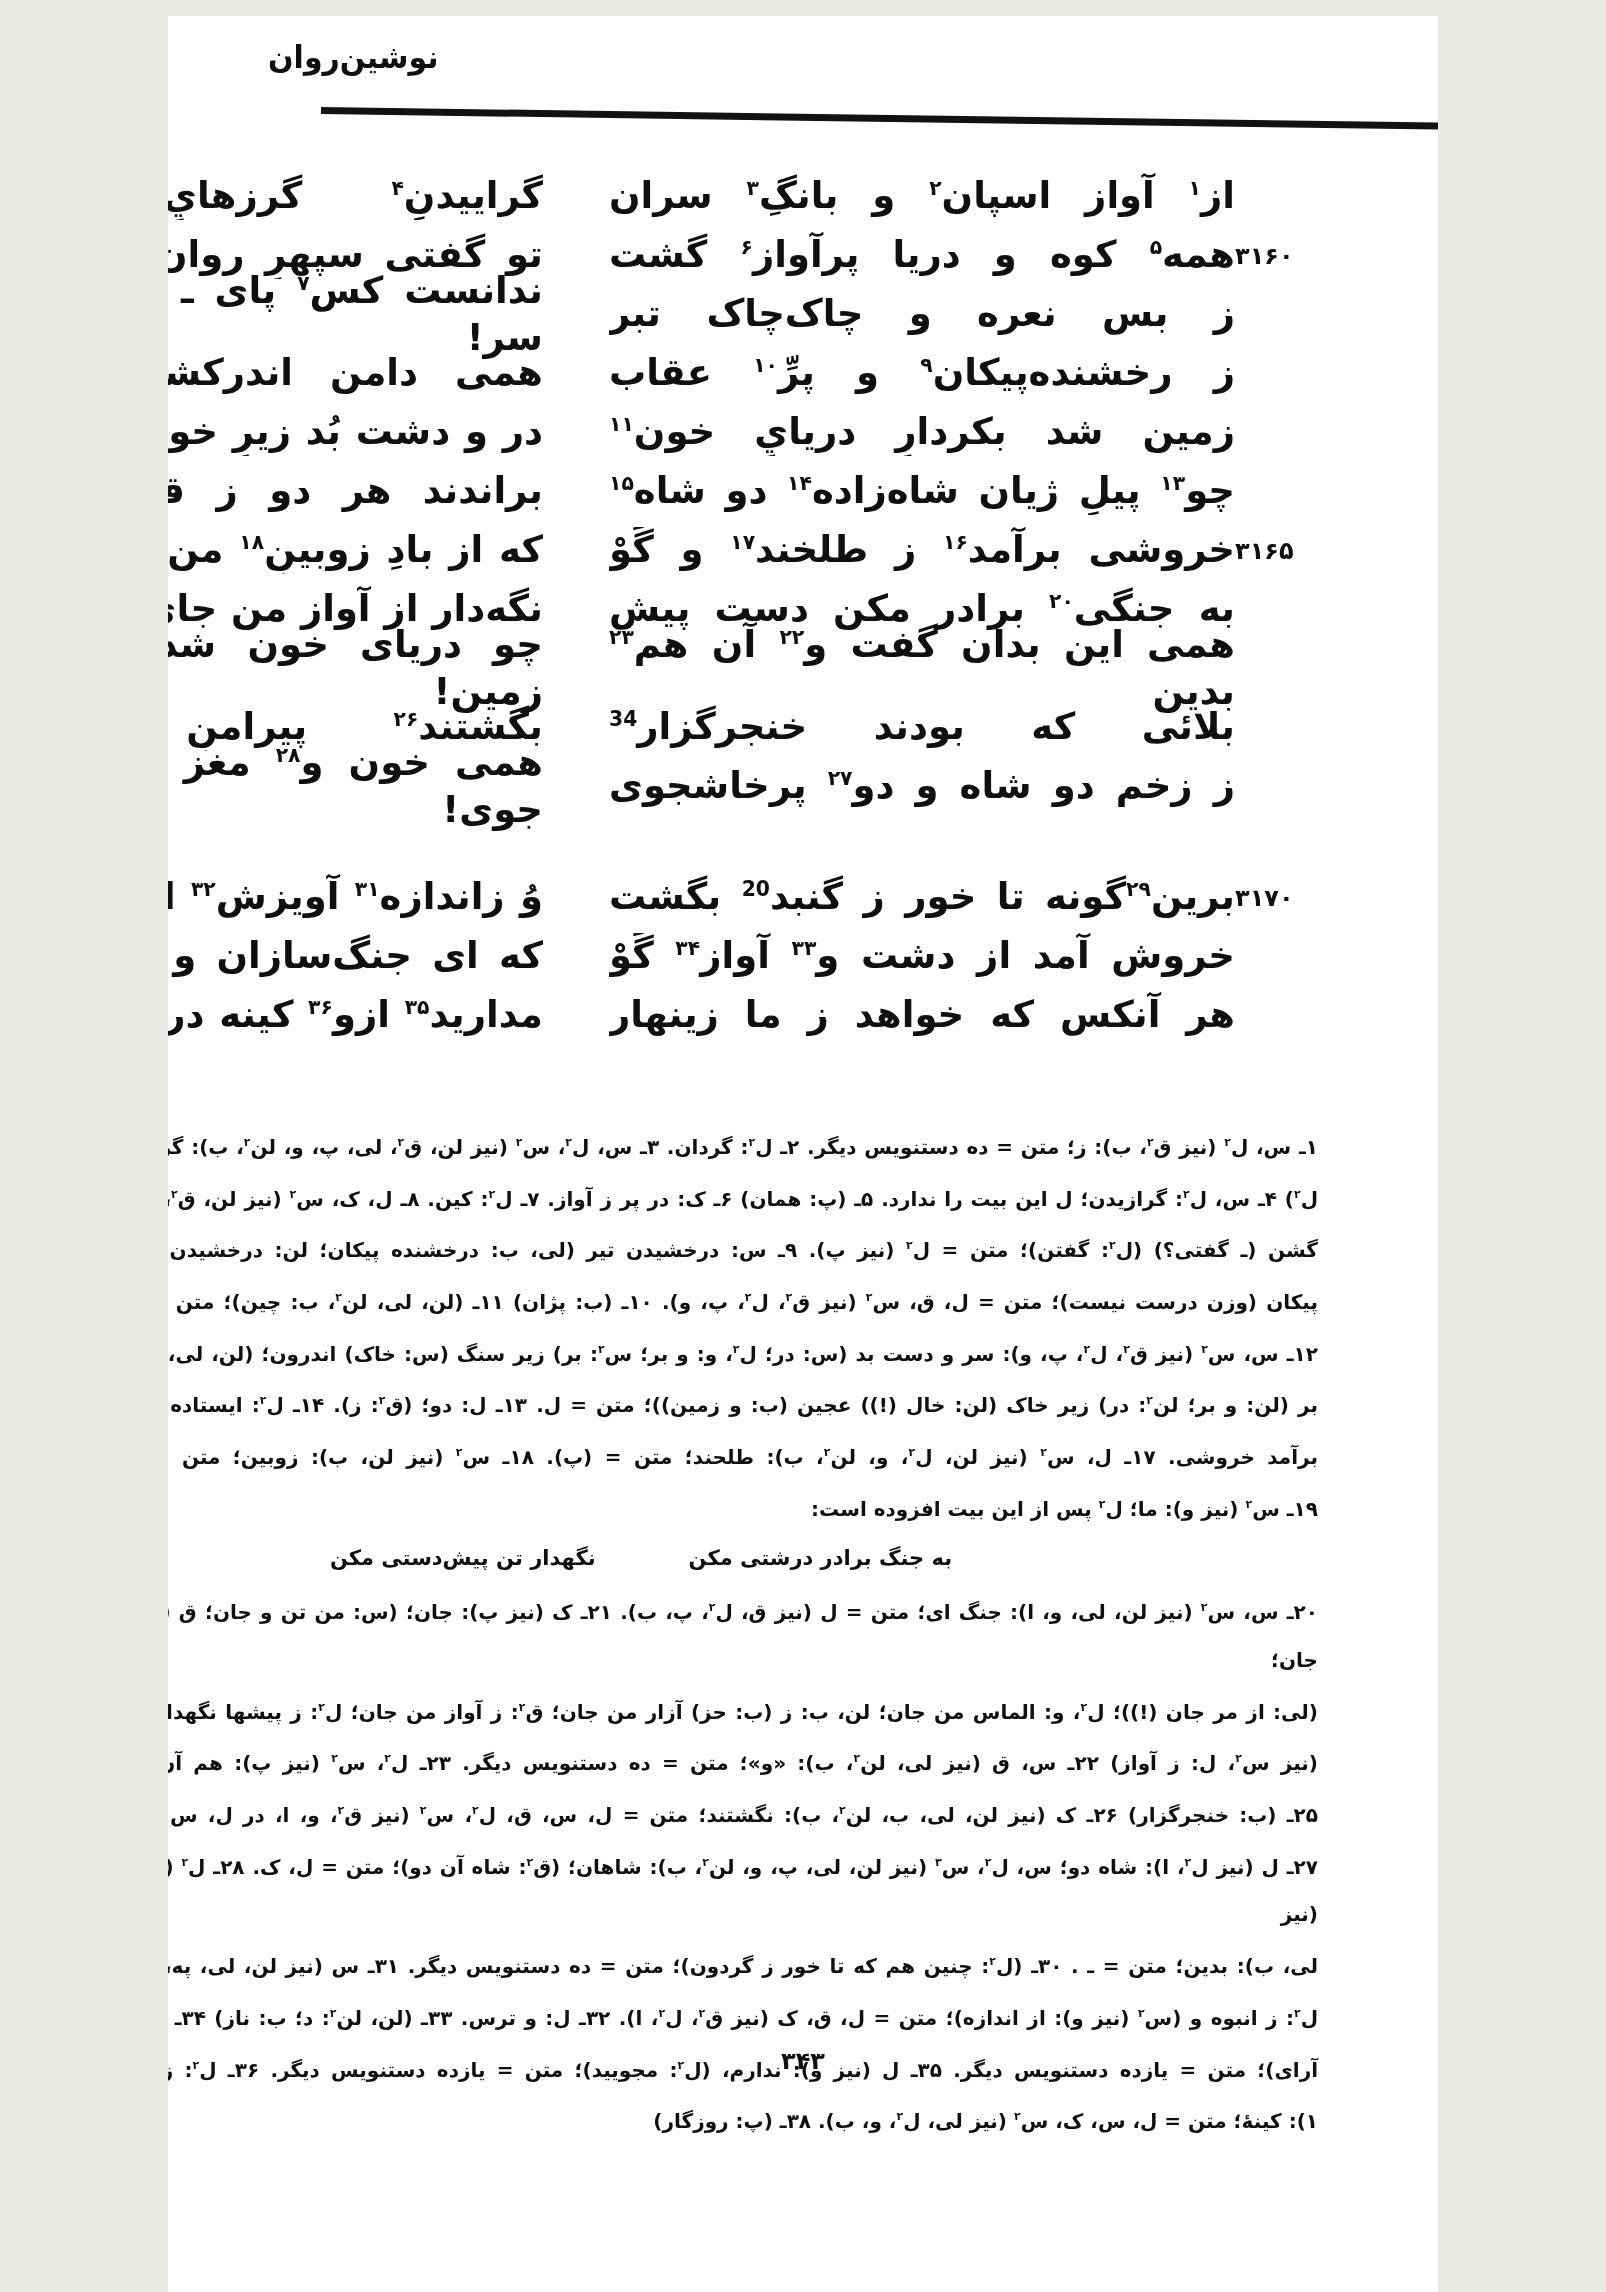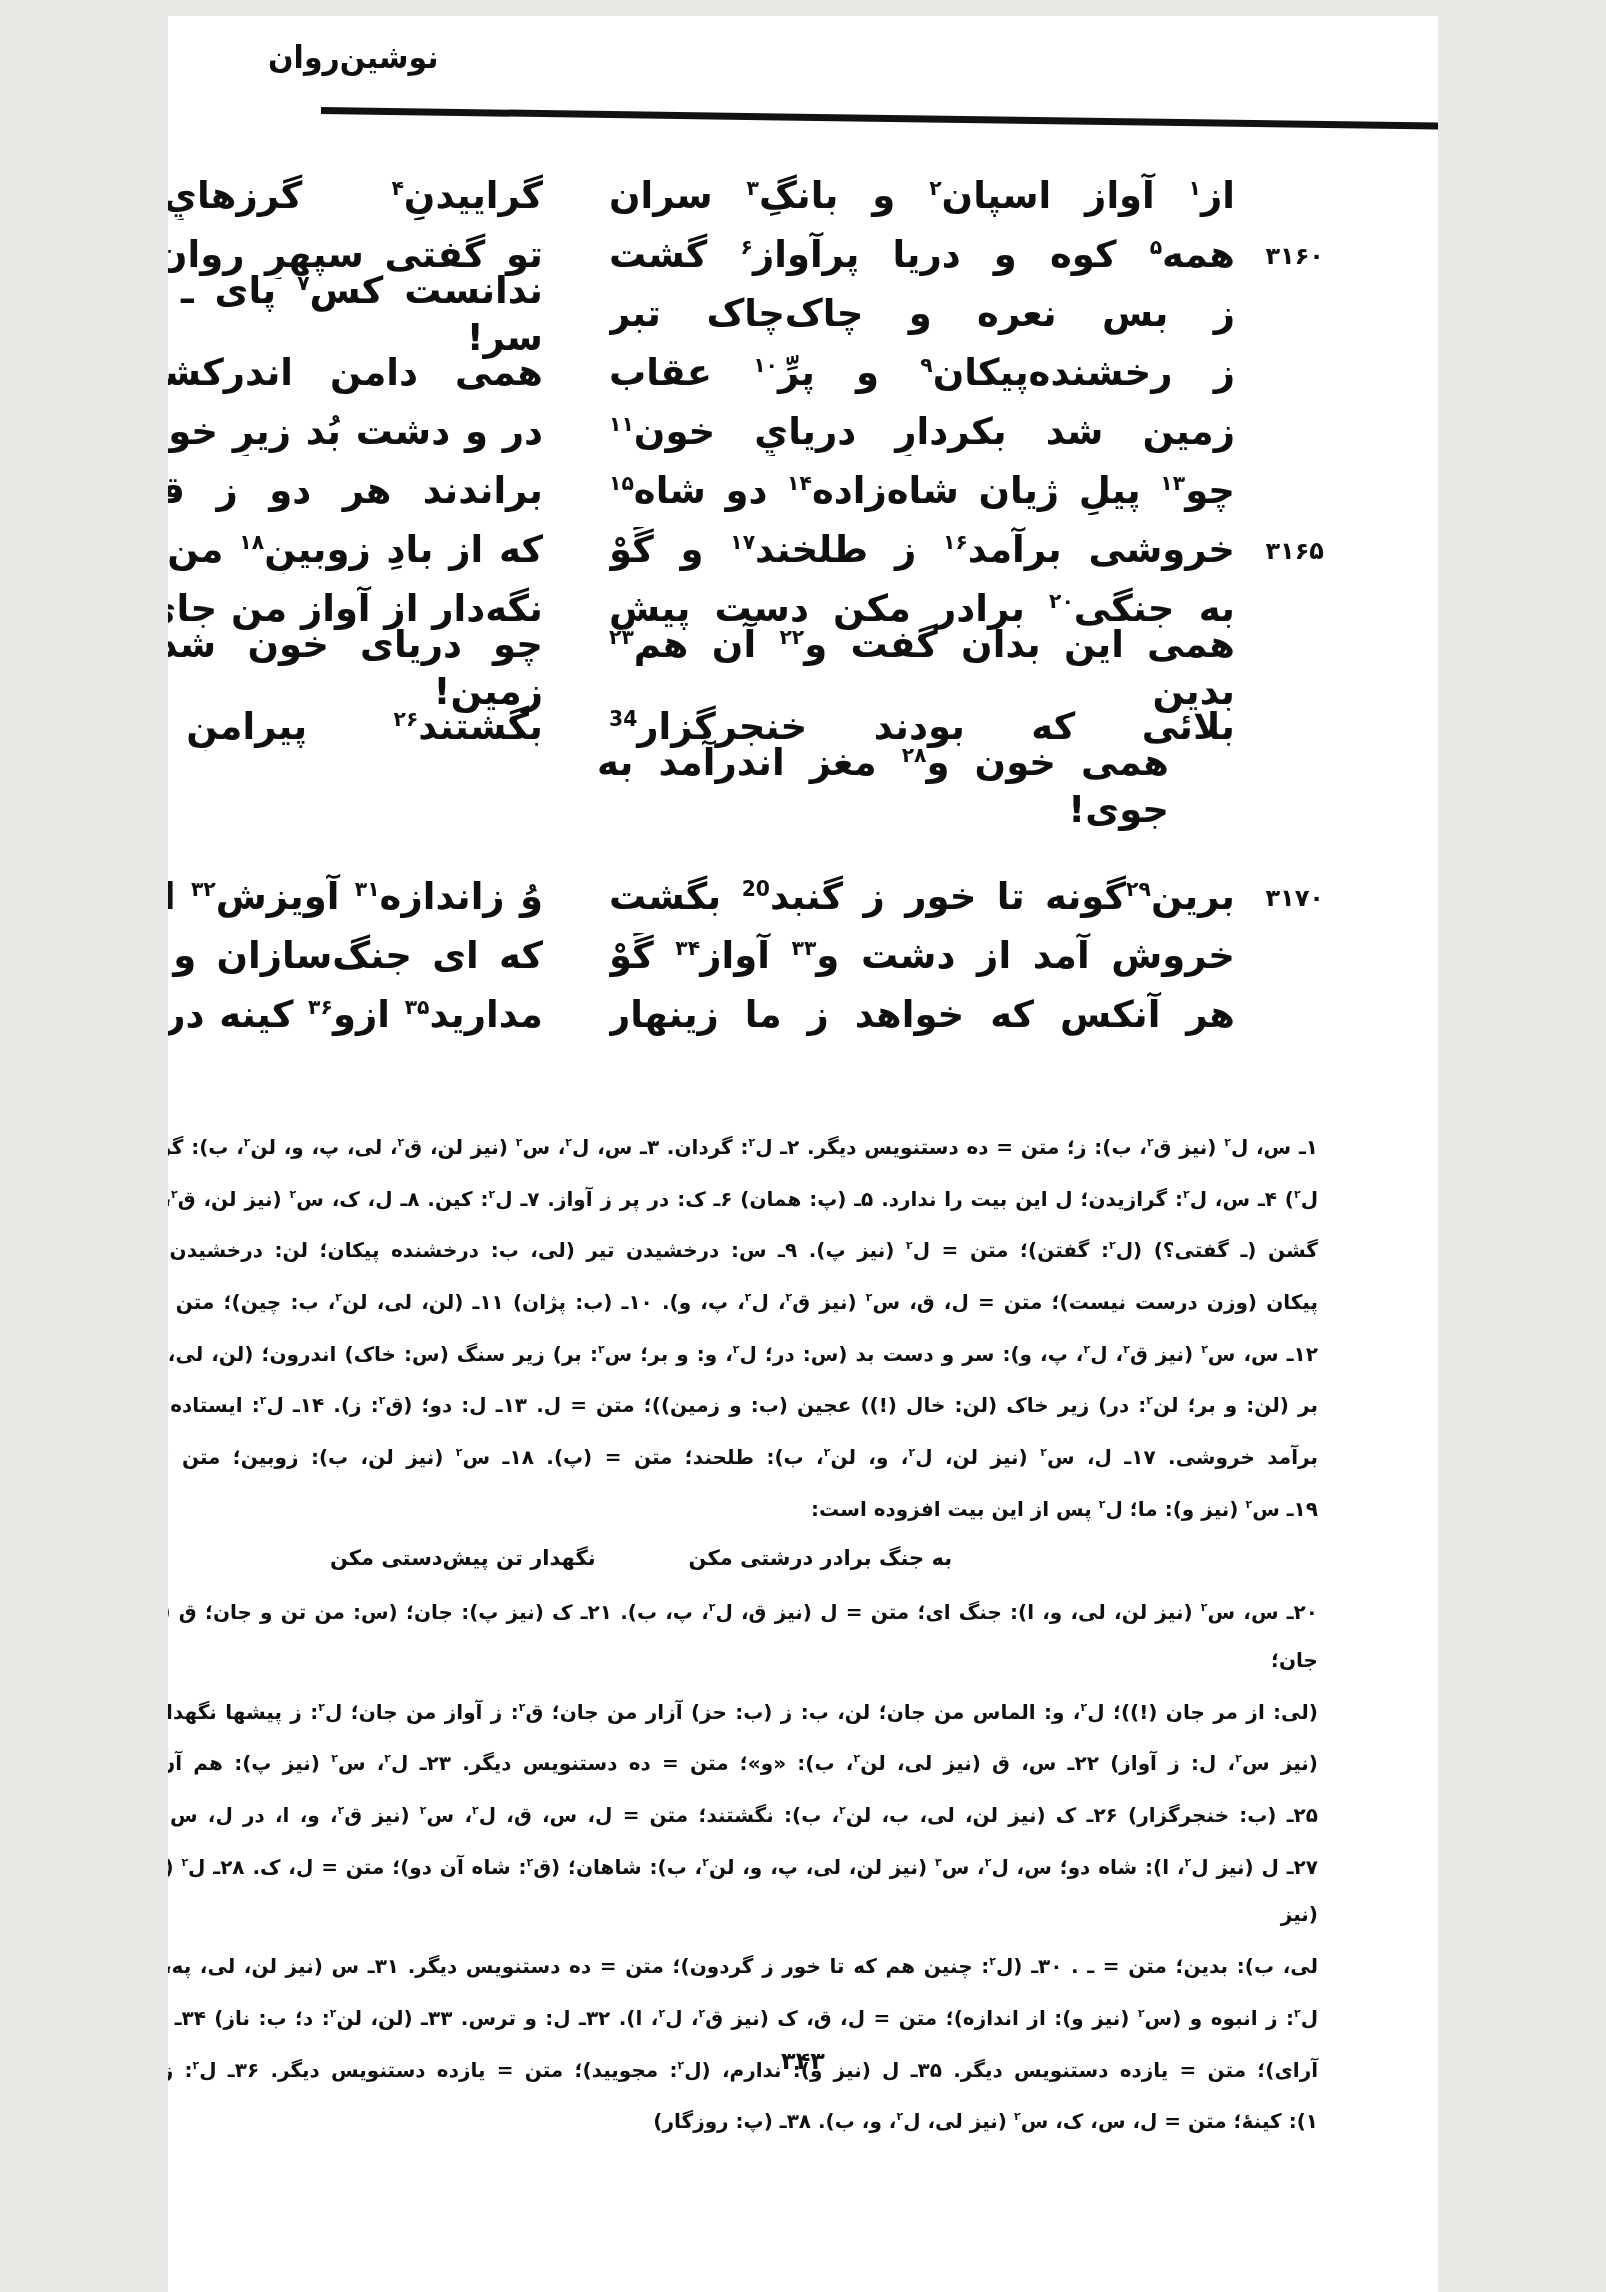--- a/index.html
+++ b/index.html
@@ -30,21 +30,21 @@
   .poem{
     position:absolute;top:151px;right:114px;width:1352px;
   }
   .verse-row{
     display:flex;direction:rtl;align-items:center;
     height:59px;
   }
   .verse-row.gap-before{margin-top:52px;}
   .vnum{
     width:89px;flex:0 0 89px;
-    font-size:24px;font-weight:bold;text-align:right;
+    font-size:24px;font-weight:bold;text-align:left;
   }
   .hemi{
     font-size:37px;font-weight:bold;
     text-align:justify;text-align-last:justify;
     direction:rtl;white-space:normal;overflow:hidden;
     line-height:1.25;
   }
   .hemi-a{width:626px;flex:0 0 626px;}
   .col-gap{width:66px;flex:0 0 66px;}
   .hemi-b{width:572px;flex:0 0 572px;}
@@ -146,20 +146,21 @@
 
     <div class="verse-row">
       <span class="vnum"></span>
       <span class="hemi hemi-a">بلائی که بودند خنجرگزار<sup>34</sup></span>
       <span class="col-gap"></span>
       <span class="hemi hemi-b">بگشتند<sup>۲۶</sup> پیرامنِ کارزار!</span>
     </div>
 
     <div class="verse-row">
       <span class="vnum"></span>
+      <span class="hemi hemi-a">ز زخم دو شاه و دو<sup>۲۷</sup> پرخاشجوی</span>
       <span class="col-gap"></span>
       <span class="hemi hemi-b">همی خون و<sup>۲۸</sup> مغز اندرآمد به جوی!</span>
     </div>
 
     <div class="verse-row gap-before">
       <span class="vnum">۳۱۷۰</span>
       <span class="hemi hemi-a">برین<sup>۲۹</sup>گونه تا خور ز گنبد<sup>20</sup> بگشت</span>
       <span class="col-gap"></span>
       <span class="hemi hemi-b">وُ زاندازه<sup>۳۱</sup> آویزش<sup>۳۲</sup> اندرگذشت!</span>
     </div>

